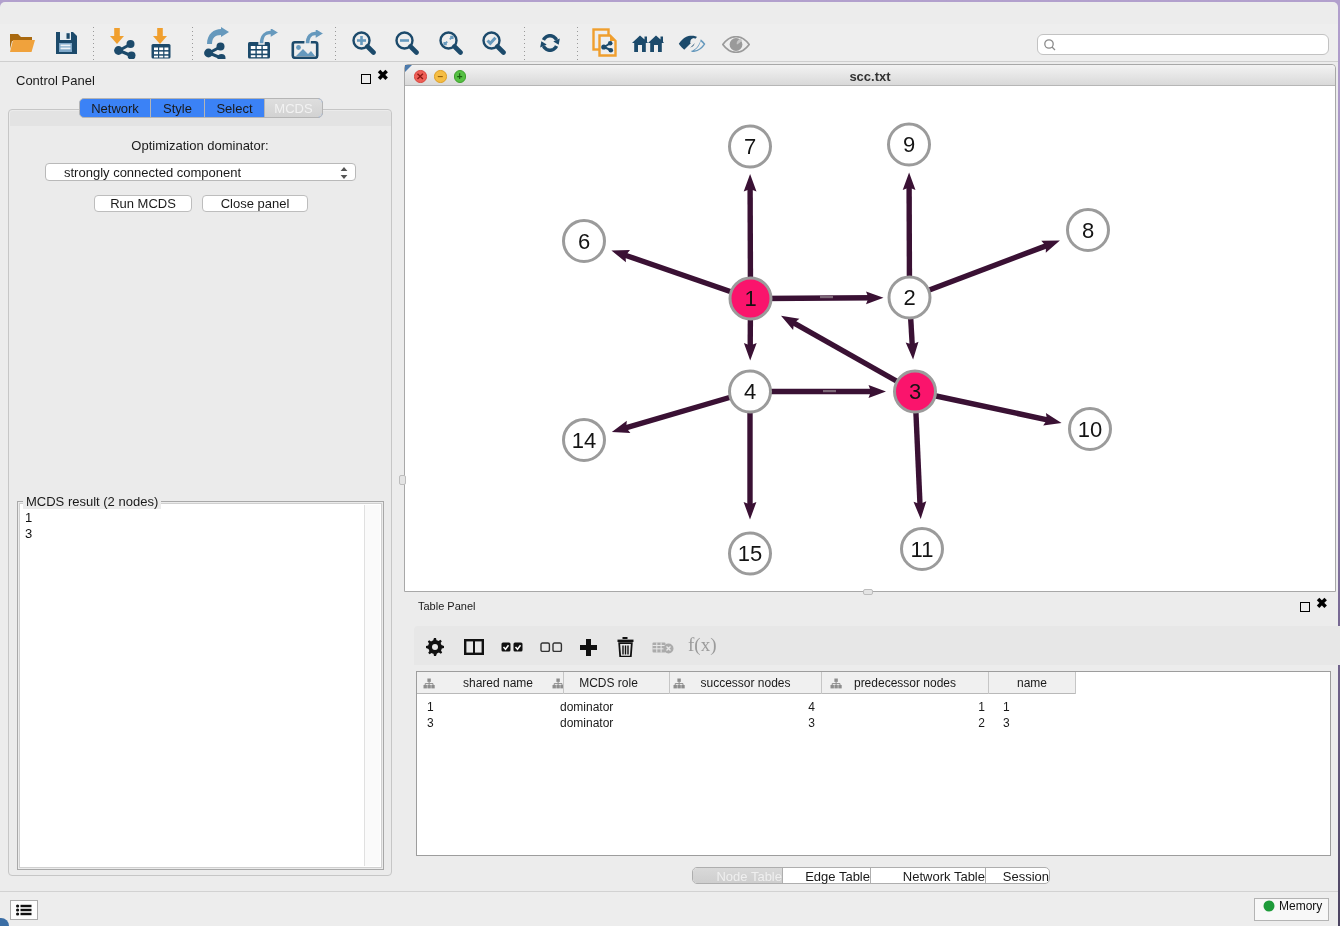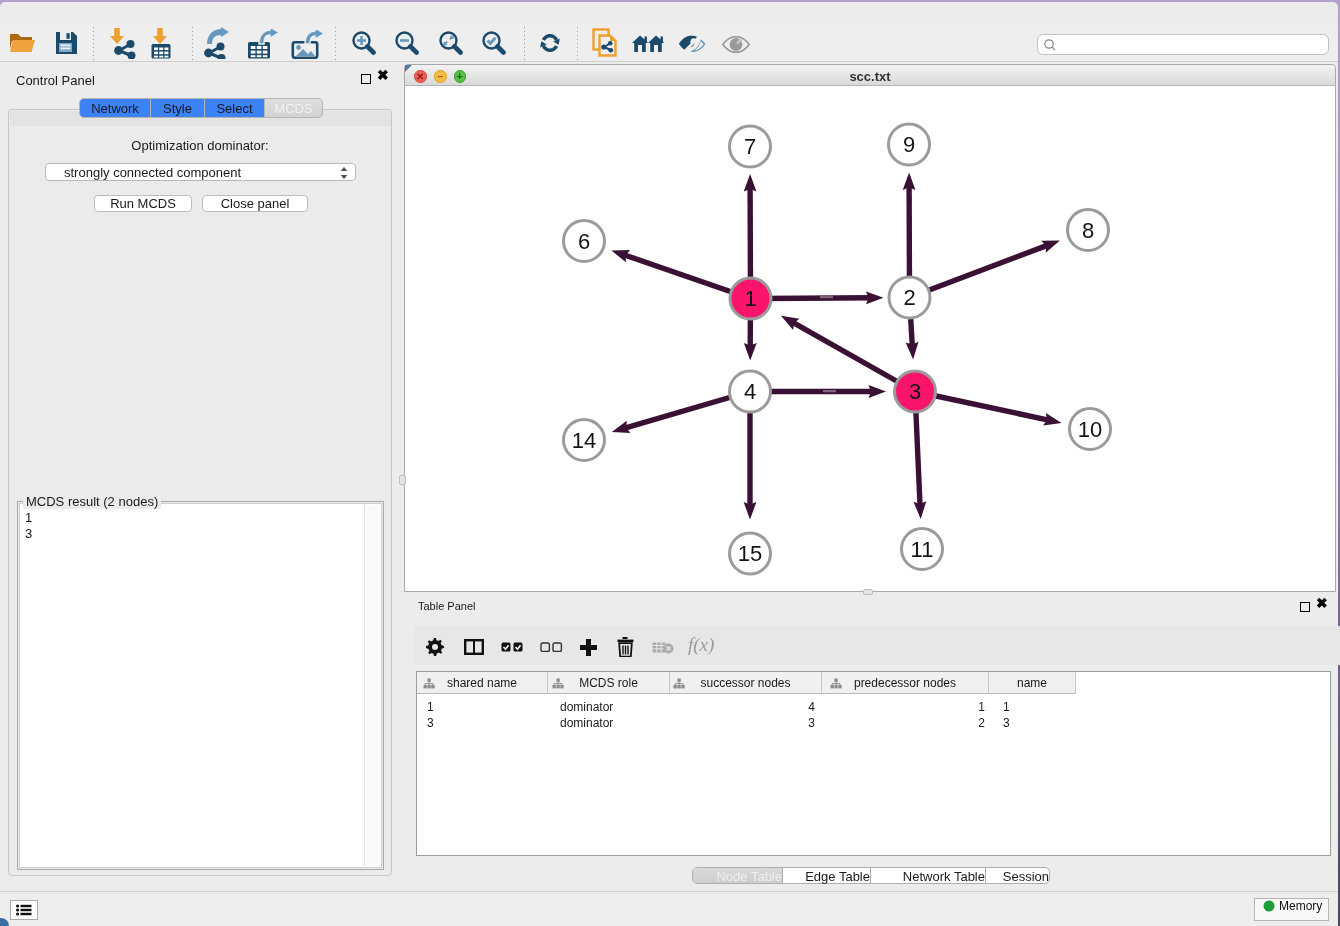--- a/index.html
+++ b/index.html
@@ -330,21 +330,21 @@
         <rect x="0.5" y="1.5" width="13" height="10" rx="1" fill="#ababab"></rect>
         <g stroke="#e7e7e7" stroke-width="1">
           <line x1="0.5" y1="4.5" x2="13.5" y2="4.5"></line>
           <line x1="0.5" y1="7.8" x2="13.5" y2="7.8"></line>
           <line x1="4.8" y1="1.5" x2="4.8" y2="11.5"></line>
           <line x1="9.1" y1="1.5" x2="9.1" y2="11.5"></line>
         </g>
         <circle cx="16.5" cy="7.5" r="5" fill="#ababab"></circle>
         <path d="M14.5 5.5 l4 4 m0 -4 l-4 4" stroke="#e7e7e7" stroke-width="1.4"></path>
       </svg>
-      <div style="position:absolute;left:284px;top:42px;font-family:'Liberation Serif',serif;font-style:italic;font-size:19px;color:#9b9b9b">f(x)</div>
+      <div style="position:absolute;left:284px;top:42px;font-family:'Liberation Serif',serif;font-size:19px;color:#9b9b9b">f(x)</div>
  <div id="tbl">
   <div id="thead"></div>
 <svg style="position:absolute;left:6px;top:6px" width="12" height="11" viewBox="0 0 12 11">
           <g fill="#8d8d8d">
             <rect x="4.4" y="0.5" width="3.4" height="3.4"></rect>
             <rect x="0.5" y="7" width="3.4" height="3.4"></rect>
             <rect x="4.4" y="7" width="3.4" height="3.4"></rect>
             <rect x="8.3" y="7" width="3.4" height="3.4"></rect>
           </g>
           <g stroke="#8d8d8d" stroke-width="1">
@@ -389,21 +389,21 @@
             <rect x="4.4" y="7" width="3.4" height="3.4"></rect>
             <rect x="8.3" y="7" width="3.4" height="3.4"></rect>
           </g>
           <g stroke="#8d8d8d" stroke-width="1">
             <line x1="6.1" y1="3.9" x2="6.1" y2="7"></line>
             <line x1="2.2" y1="5.6" x2="10" y2="5.6"></line>
             <line x1="2.2" y1="5.6" x2="2.2" y2="7"></line>
             <line x1="10" y1="5.6" x2="10" y2="7"></line>
           </g>
         </svg>
-  <div class="hcell" style="left:0;width:131px">shared name</div>
+  <div class="hcell" style="left:16px;width:131px">shared name</div>
   <div class="hcell" style="left:131px;width:122px">MCDS role</div>
   <div class="hcell" style="left:253px;width:152px">successor nodes</div>
   <div class="hcell" style="left:405px;width:167px">predecessor nodes</div>
   <div class="hcell" style="left:572px;width:87px">name</div>
   <div class="tcell" style="left:10px;top:28px">1</div>
   <div class="tcell" style="left:143px;top:28px">dominator</div>
   <div class="tcell" style="left:380px;top:28px;width:18px;text-align:right">4</div>
   <div class="tcell" style="left:550px;top:28px;width:18px;text-align:right">1</div>
   <div class="tcell" style="left:586px;top:28px">1</div>
   <div class="tcell" style="left:10px;top:44px">3</div>

